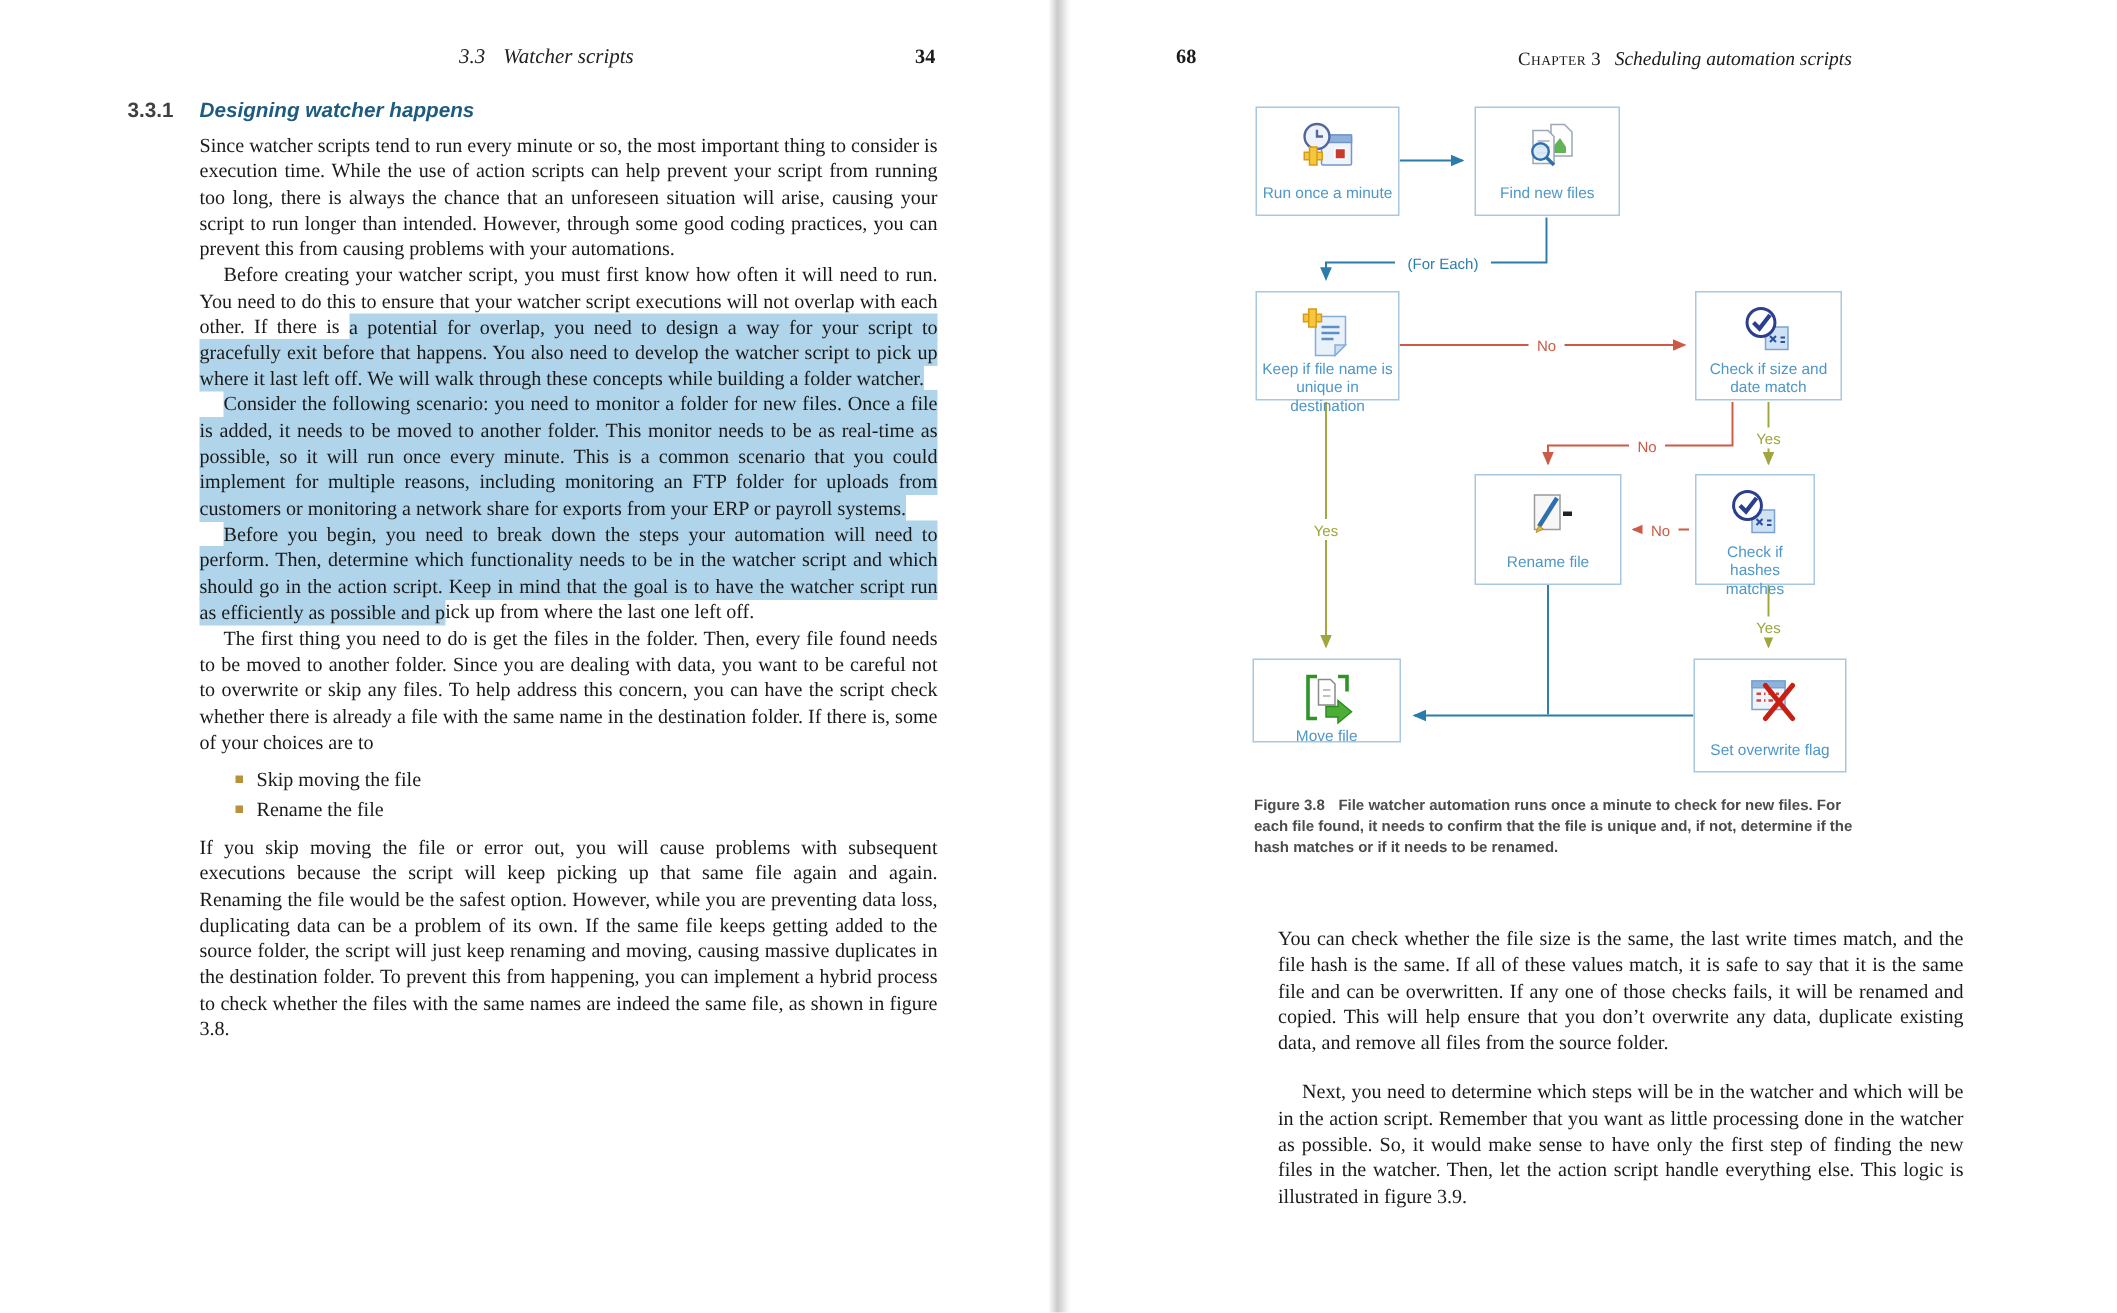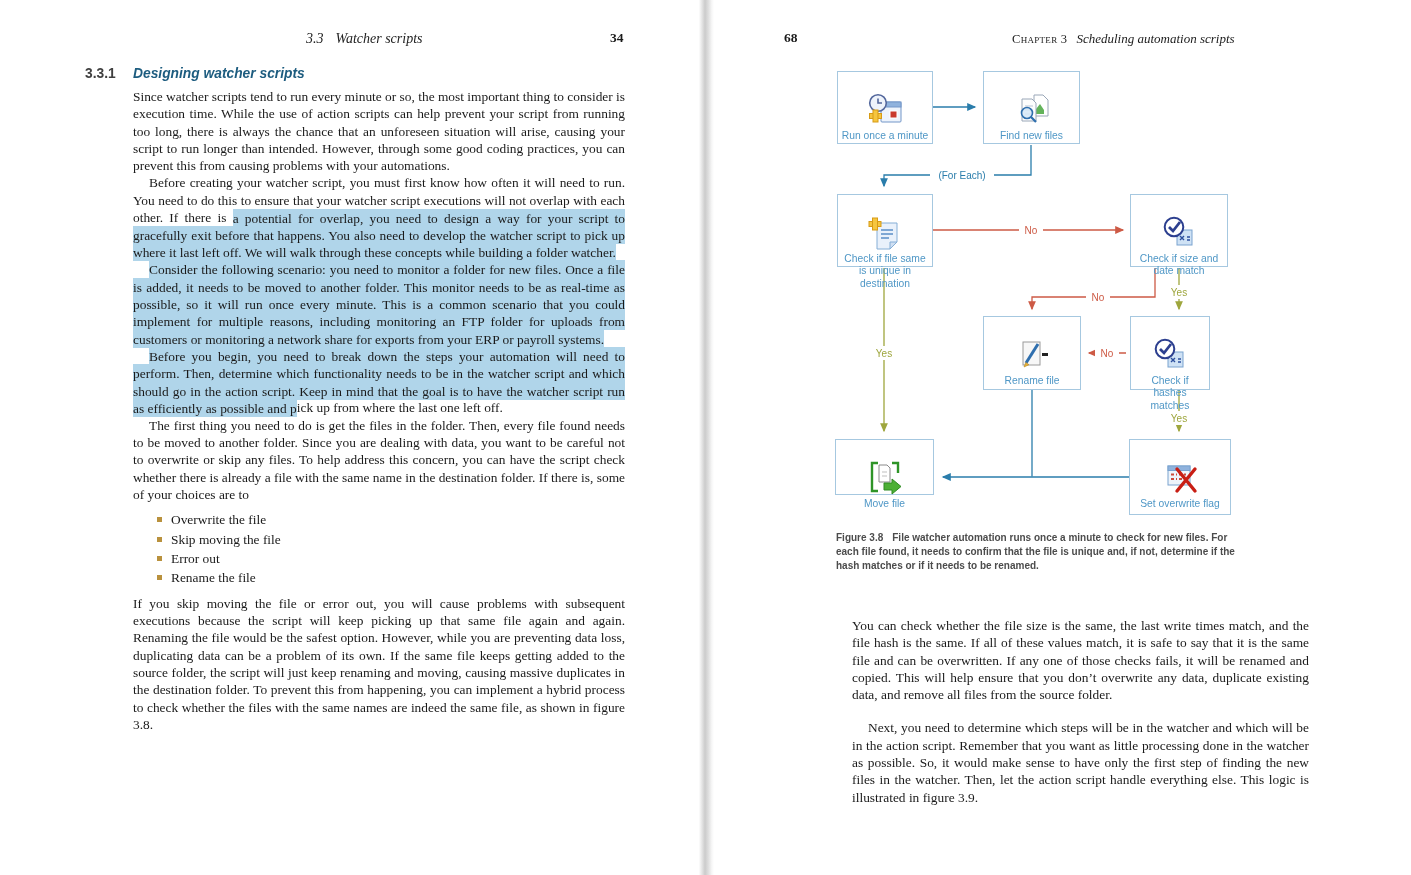--- a/index.html
+++ b/index.html
@@ -37,49 +37,47 @@
   .rp-body p.ind{text-indent:16px;}
   
   .caption{position:absolute;left:836px;top:531px;width:400px;
     font-family:"Liberation Sans",sans-serif;font-weight:bold;font-size:10px;
     line-height:13.8px;color:#4c4c4c;text-align:left;}
   .caption .lbl{margin-right:9px;}
   
   .flow-svg{position:absolute;left:780px;top:60px;z-index:1;}
   .node{position:absolute;background:#fff;border:1px solid #a6c8e0;box-sizing:border-box;
     display:flex;flex-direction:column;align-items:center;justify-content:space-between;
-    padding:20px 3px 7px 3px;z-index:2;}
+    padding:8px 3px 7px 3px;z-index:2;}
   .nlabel{font-family:"Liberation Sans",sans-serif;font-size:10.3px;color:#4f97c6;
     text-align:center;line-height:1.2;}
   .nicon{display:block;height:38px;}
   .elabel{font-family:"Liberation Sans",sans-serif;font-size:10px;}
 </style>
 </head>
 <body>
 
 <div class="gutter"></div>
 
 <div class="rh-left">
   <span class="num">3.3</span><span>Watcher scripts</span>
 </div>
 <div class="pn-left">34</div>
 
 <div class="sec-num">3.3.1</div>
-<div class="sec-title">Designing watcher scripts</div>
+<div class="sec-title">Designing watcher happens</div>
 
 <div class="lp-body">
   <p>Since watcher scripts tend to run every minute or so, the most important thing to consider is execution time. While the use of action scripts can help prevent your script from running too long, there is always the chance that an unforeseen situation will arise, causing your script to run longer than intended. However, through some good coding practices, you can prevent this from causing problems with your automations.</p>
   <p class="ind"><span>Before creating your watcher script, you must first know how often it will need to run. You need to do this to ensure that your watcher script executions will not overlap with each other. If there is </span><span class="hl">a potential for overlap, you need to design a way for your script to gracefully exit before that happens. You also need to develop the watcher script to pick up where it last left off. We will walk through these concepts while building a folder watcher.</span></p>
   <p class="ind"><span class="hl">Consider the following scenario: you need to monitor a folder for new files. Once a file is added, it needs to be moved to another folder. This monitor needs to be as real-time as possible, so it will run once every minute. This is a common scenario that you could implement for multiple reasons, including monitoring an FTP folder for uploads from customers or monitoring a network share for exports from your ERP or payroll systems.</span></p>
   <p class="ind"><span class="hl">Before you begin, you need to break down the steps your automation will need to perform. Then, determine which functionality needs to be in the watcher script and which should go in the action script. Keep in mind that the goal is to have the watcher script run as efficiently as possible and p</span><span>ick up from where the last one left off.</span></p>
   <p class="ind">The first thing you need to do is get the files in the folder. Then, every file found needs to be moved to another folder. Since you are dealing with data, you want to be careful not to overwrite or skip any files. To help address this concern, you can have the script check whether there is already a file with the same name in the destination folder. If there is, some of your choices are to</p>
   <ul class="sq">
-    <li>Overwrite the file</li>
     <li>Skip moving the file</li>
-    <li>Error out</li>
     <li>Rename the file</li>
   </ul>
   <p>If you skip moving the file or error out, you will cause problems with subsequent executions because the script will keep picking up that same file again and again. Renaming the file would be the safest option. However, while you are preventing data loss, duplicating data can be a problem of its own. If the same file keeps getting added to the source folder, the script will just keep renaming and moving, causing massive duplicates in the destination folder. To prevent this from happening, you can implement a hybrid process to check whether the files with the same names are indeed the same file, as shown in figure 3.8.</p>
 </div>
 
 <div class="pn-right">68</div>
 <div class="rh-right">
   <span class="chap">Chapter 3</span><span class="ttl">Scheduling automation scripts</span>
 </div>
 
@@ -169,21 +167,21 @@
     <svg width="40" height="36" viewBox="0 0 40 36">
       <path d="M12,8 h20 v19 l-7,7 h-13 z" fill="#e9f1fb" stroke="#85aed6"></path>
       <path d="M32,27 l-7,7 v-7 z" fill="#cfdff2" stroke="#85aed6"></path>
       <path d="M16,15 h12 M16,19 h12 M16,23 h8" stroke="#5b8fc7" stroke-width="1.6"></path>
       <g fill="#f6c63f" stroke="#d79b16" stroke-width="1">
         <rect x="4" y="6.5" width="12" height="5"></rect>
         <rect x="7.5" y="3" width="5" height="12"></rect>
       </g>
     </svg>
   </span>
-  <span class="nlabel">Check if file same is unique in destination</span>
+  <span class="nlabel">Keep if file name is unique in destination</span>
 </div>
 
 <div class="node" style="left:1130px;top:194px;width:98px;height:73px">
   <span class="nicon">
     <svg width="40" height="36" viewBox="0 0 40 36">
       <rect x="18" y="15" width="15" height="15" fill="#cfe2f5" stroke="#7aa3cf"></rect>
       <path d="M21,21 l4,4 M25,21 l-4,4" stroke="#2c4f9e" stroke-width="1.4"></path>
       <path d="M28,22 h3 M28,25 h3" stroke="#2c4f9e" stroke-width="1.4"></path>
       <circle cx="15" cy="12" r="9.3" fill="#fff" stroke="#2c3f8f" stroke-width="2"></circle>
       <path d="M10,12 l4,4 l7,-9" stroke="#2c3f8f" stroke-width="2.8" fill="none"></path>

